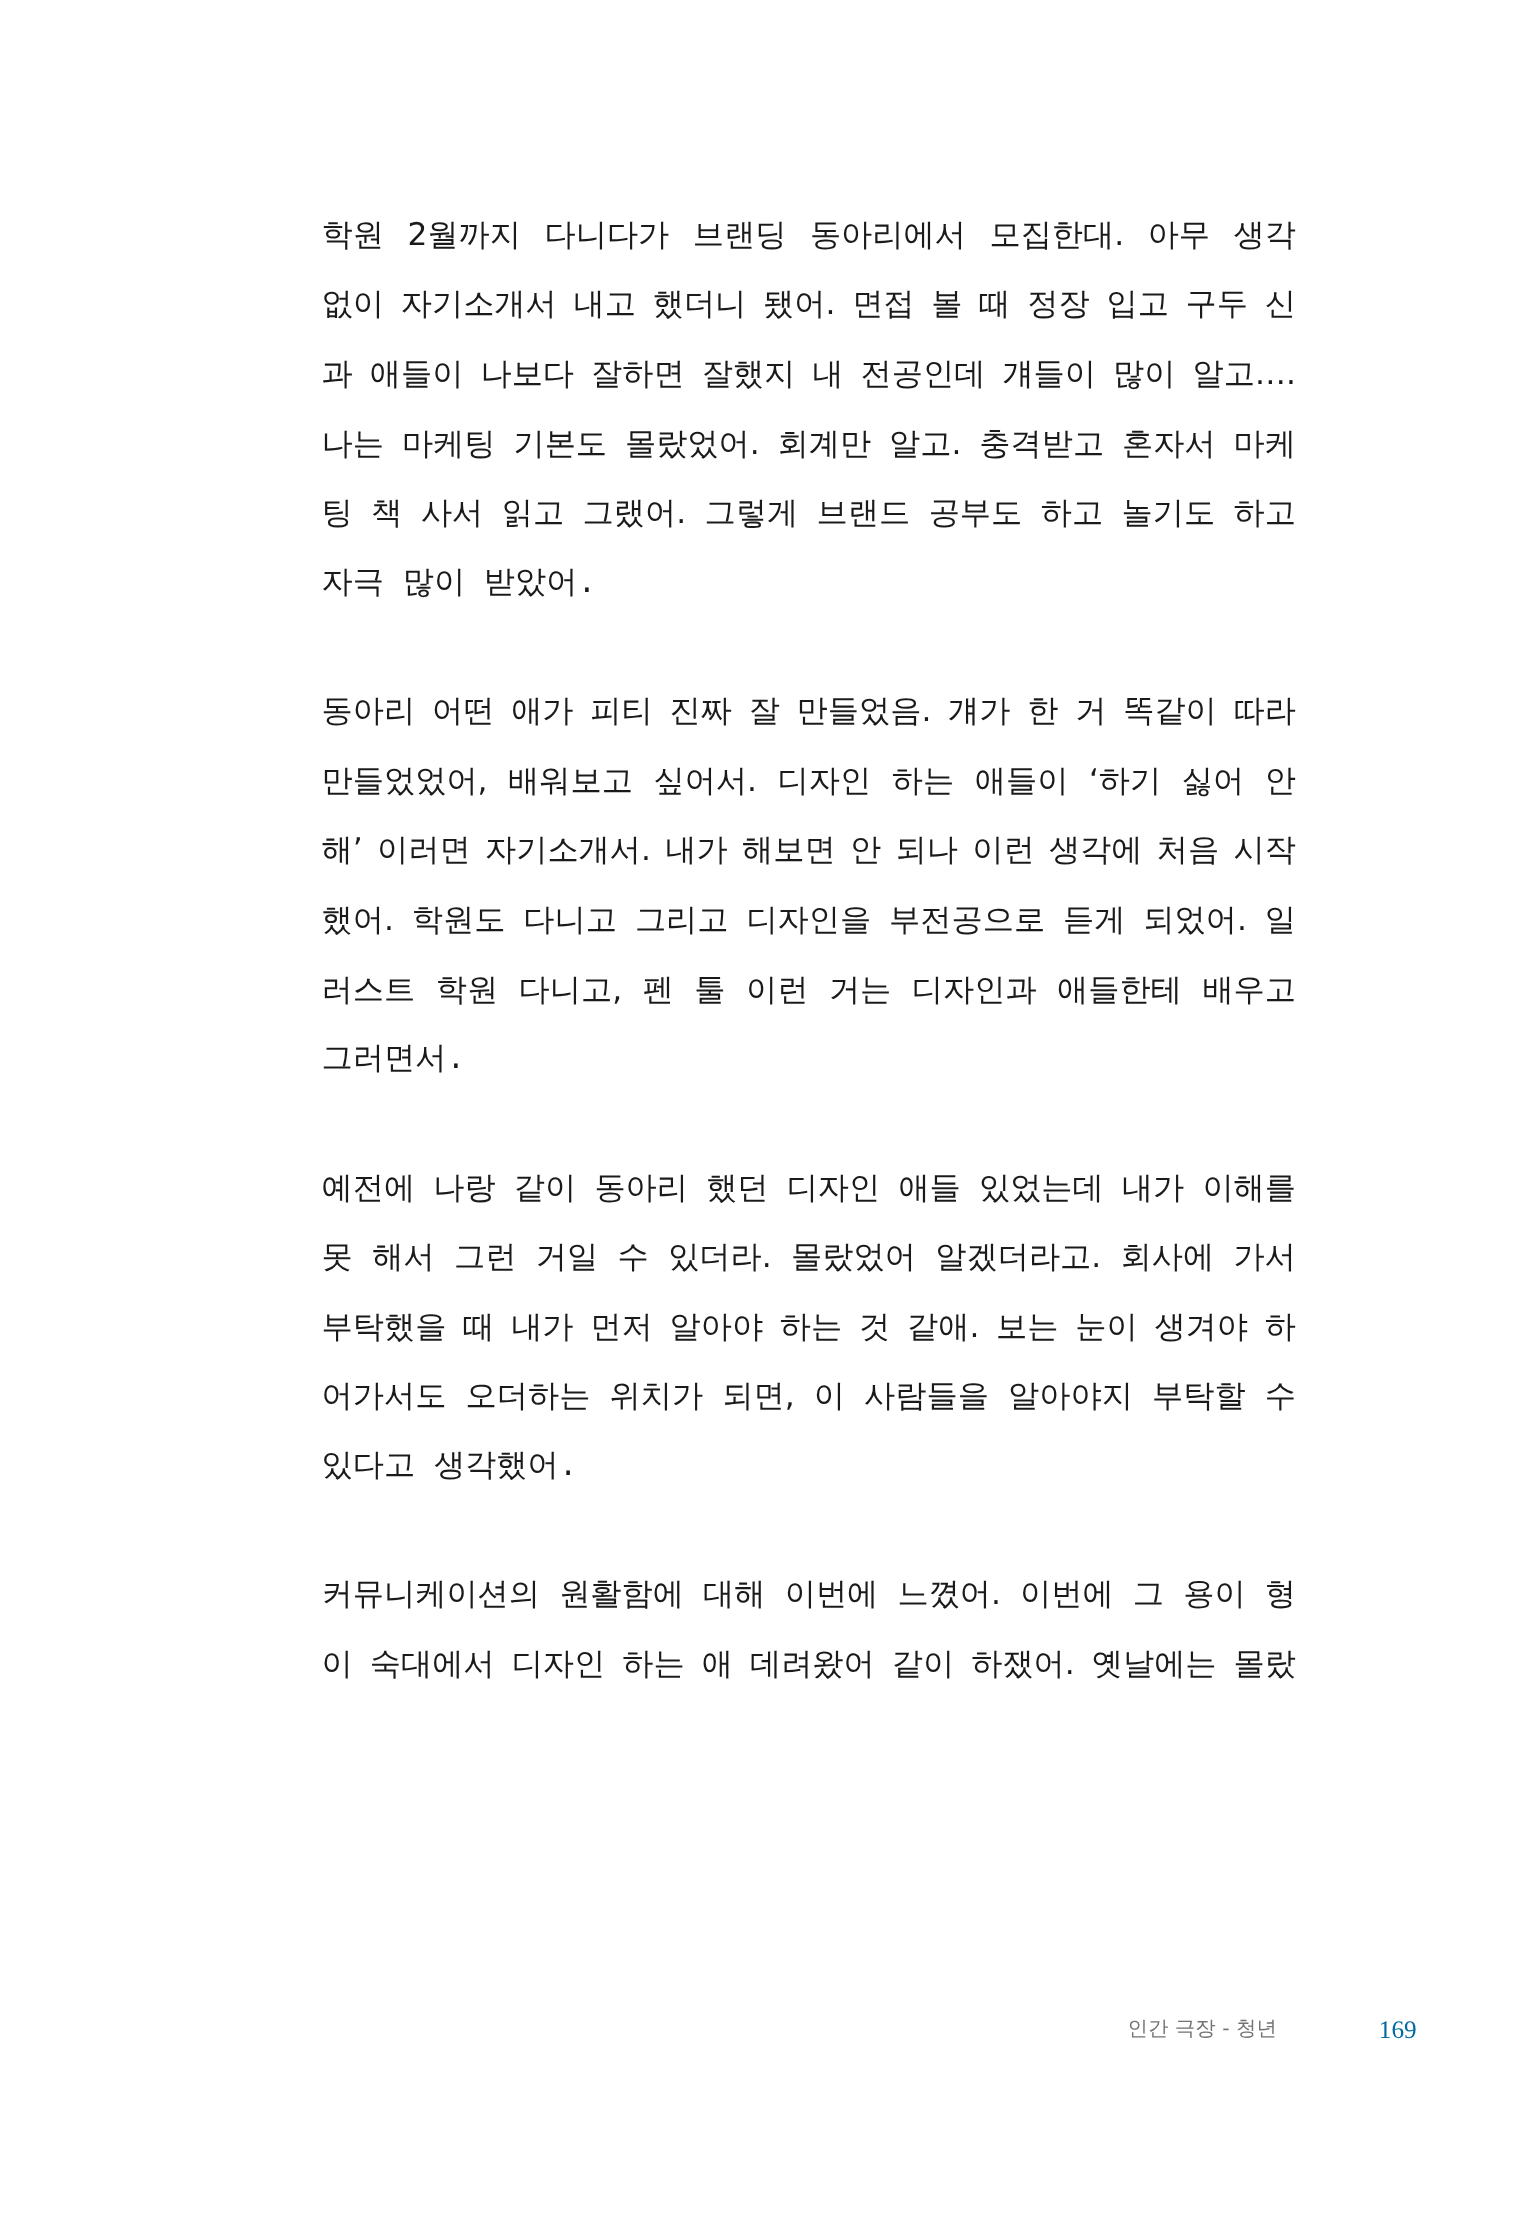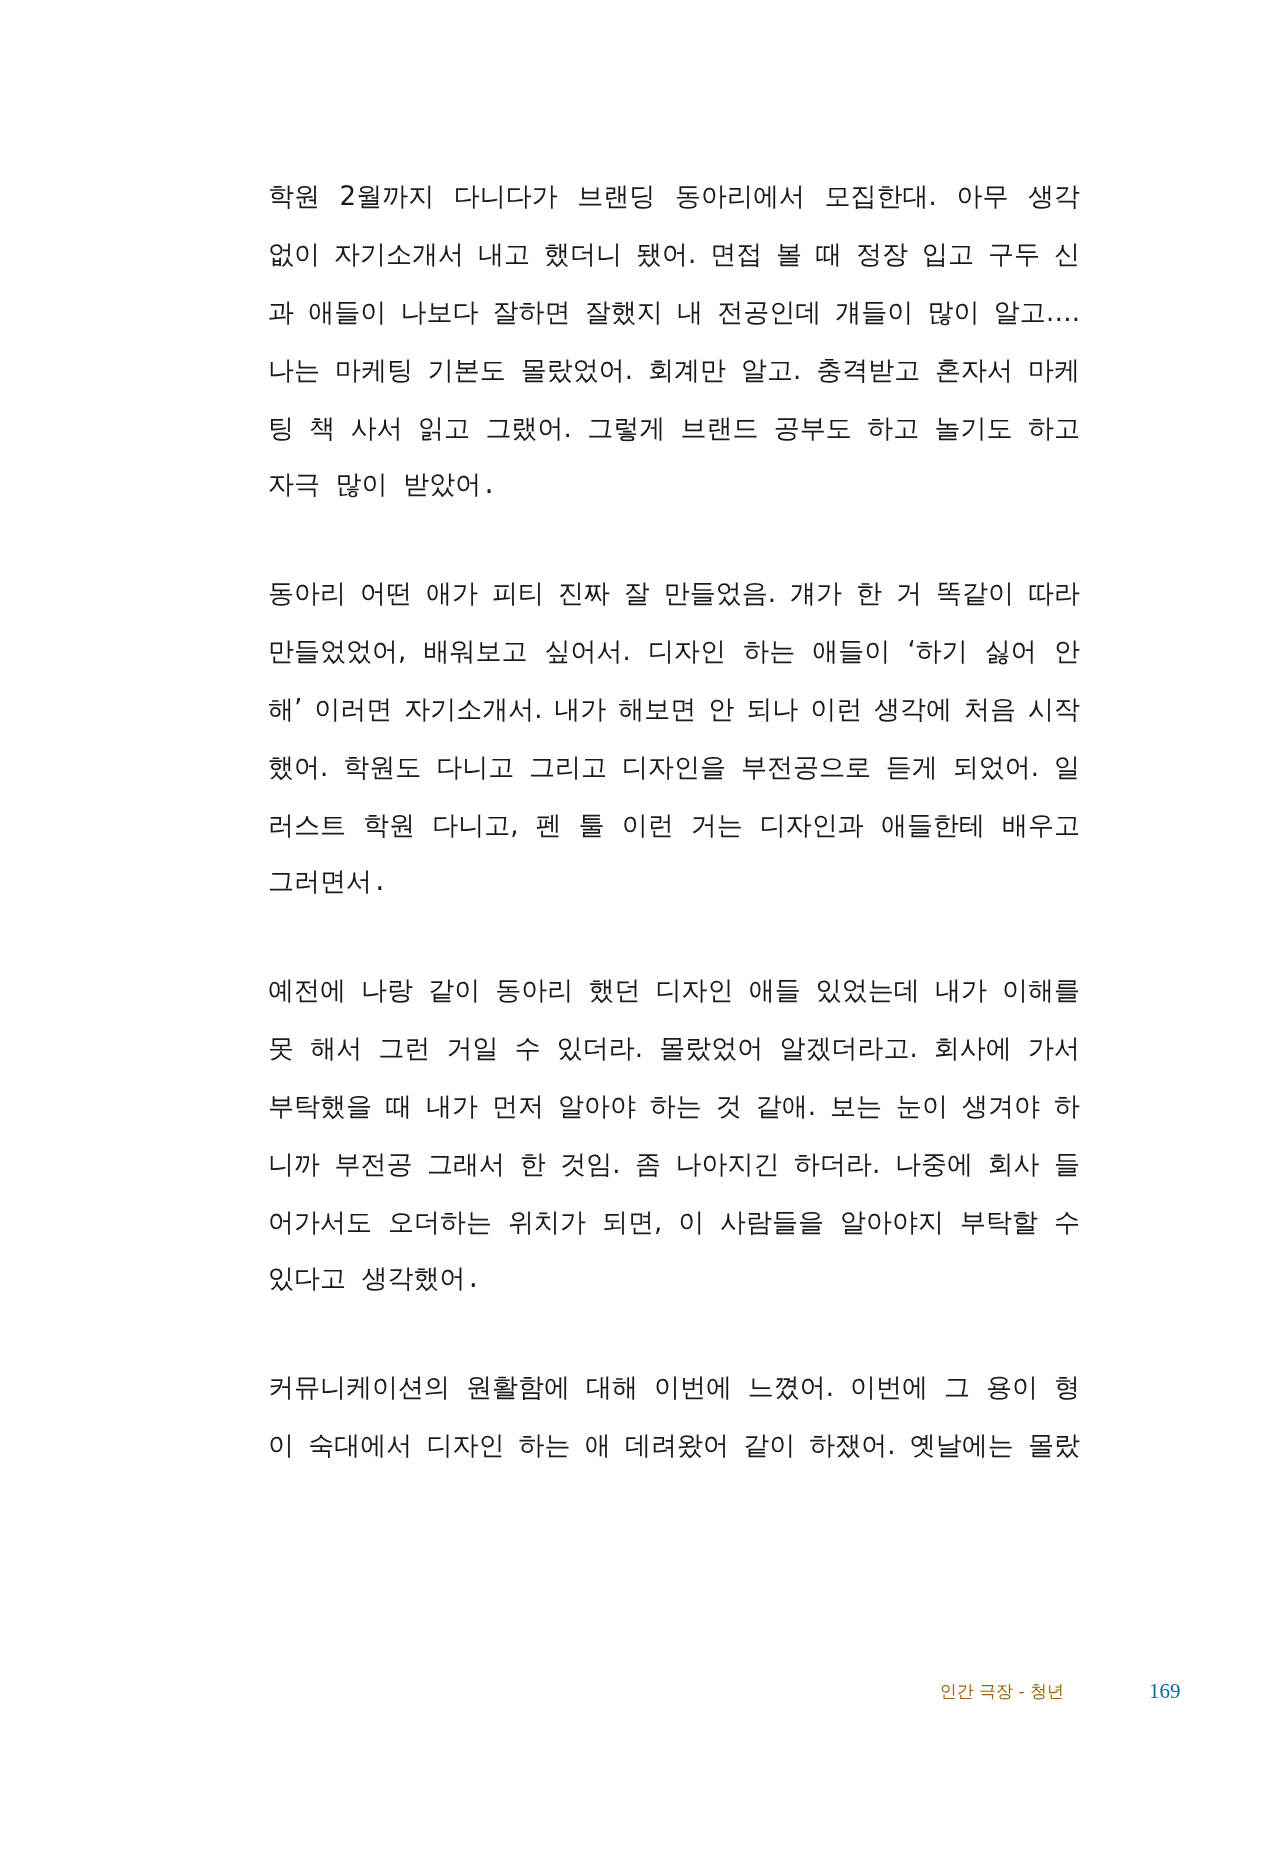--- a/index.html
+++ b/index.html
@@ -54,21 +54,21 @@
       left: 0;
       width: 1280px;
       height: 32px;
     }
     .running-title {
       position: absolute;
       right: 216px;
       top: 0;
       font-size: 17px;
       line-height: 32px;
-      color: #a16207;
+      color: #737373;
       font-family: "DejaVu Sans", "Liberation Sans", sans-serif;
     }
     .page-number {
       position: absolute;
       left: 1149px;
       top: 0;
       font-size: 21px;
       line-height: 32px;
       color: #0369a1;
       font-family: "Liberation Serif", "DejaVu Serif", serif;
@@ -95,21 +95,20 @@
       <span class="line">해’ 이러면 자기소개서. 내가 해보면 안 되나 이런 생각에 처음 시작</span>
       <span class="line">했어. 학원도 다니고 그리고 디자인을 부전공으로 듣게 되었어. 일</span>
       <span class="line">러스트 학원 다니고, 펜 툴 이런 거는 디자인과 애들한테 배우고</span>
       <span class="line last">그러면서.</span>
     </div>
 
     <div class="paragraph">
       <span class="line">예전에 나랑 같이 동아리 했던 디자인 애들 있었는데 내가 이해를</span>
       <span class="line">못 해서 그런 거일 수 있더라. 몰랐었어 알겠더라고. 회사에 가서</span>
       <span class="line">부탁했을 때 내가 먼저 알아야 하는 것 같애. 보는 눈이 생겨야 하</span>
-      <span class="line">니까 부전공 그래서 한 것임. 좀 나아지긴 하더라. 나중에 회사 들</span>
       <span class="line">어가서도 오더하는 위치가 되면, 이 사람들을 알아야지 부탁할 수</span>
       <span class="line last">있다고 생각했어.</span>
     </div>
 
     <div class="paragraph">
       <span class="line">커뮤니케이션의 원활함에 대해 이번에 느꼈어. 이번에 그 용이 형</span>
       <span class="line">이 숙대에서 디자인 하는 애 데려왔어 같이 하쟀어. 옛날에는 몰랐</span>
     </div>
 
   </div>

